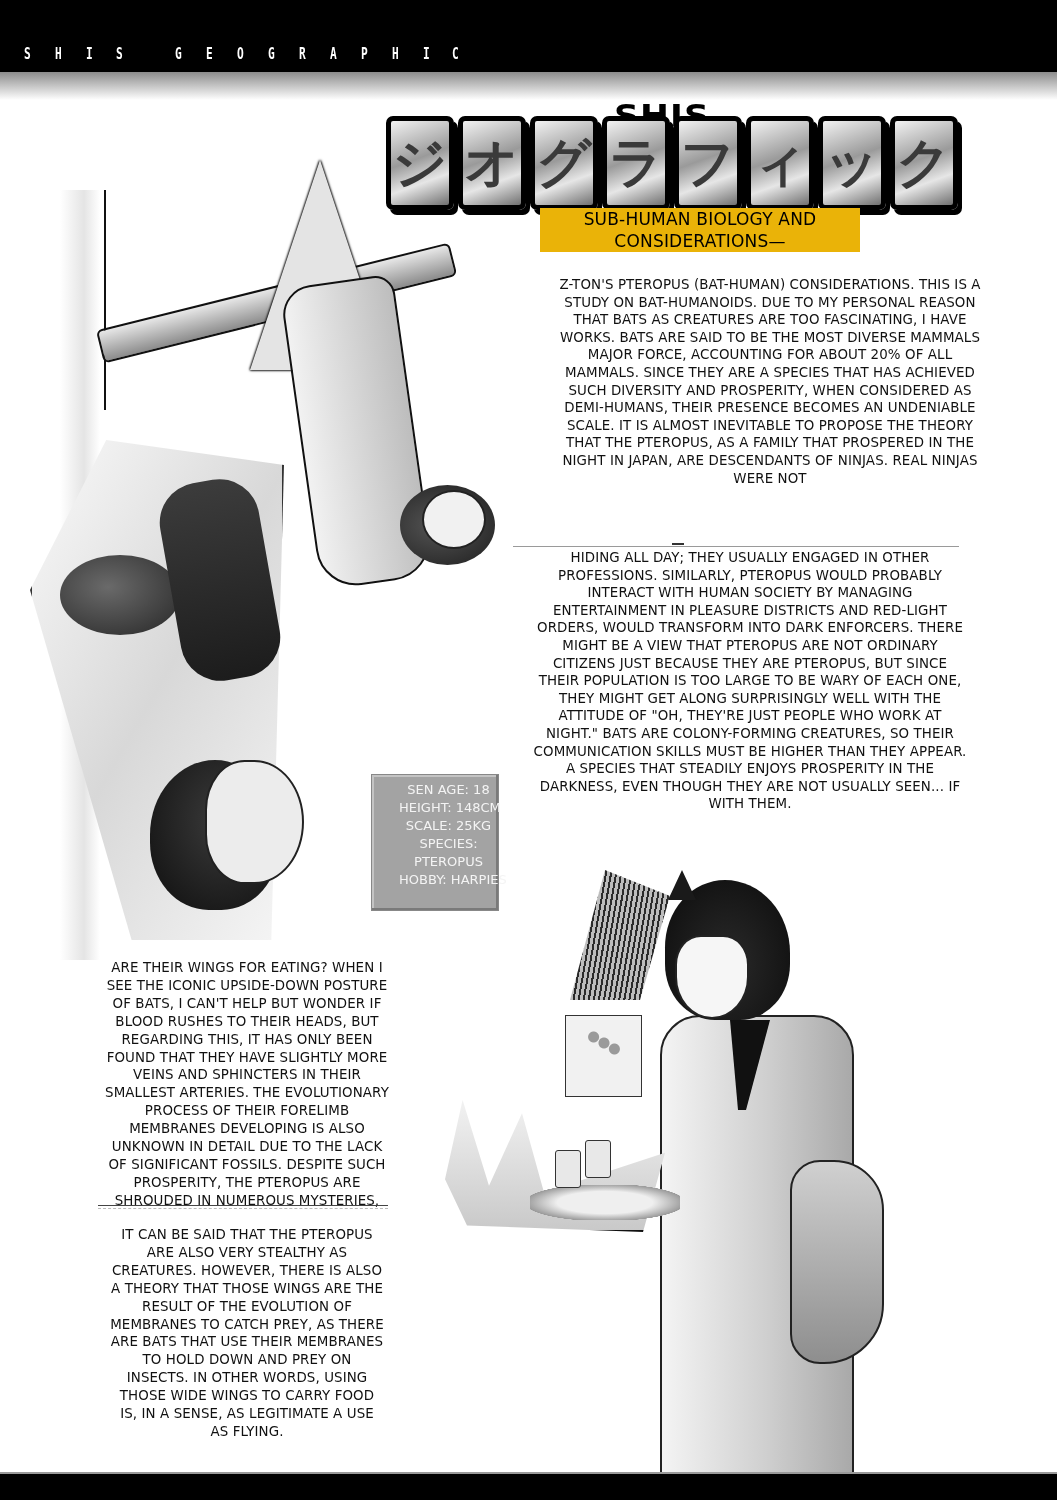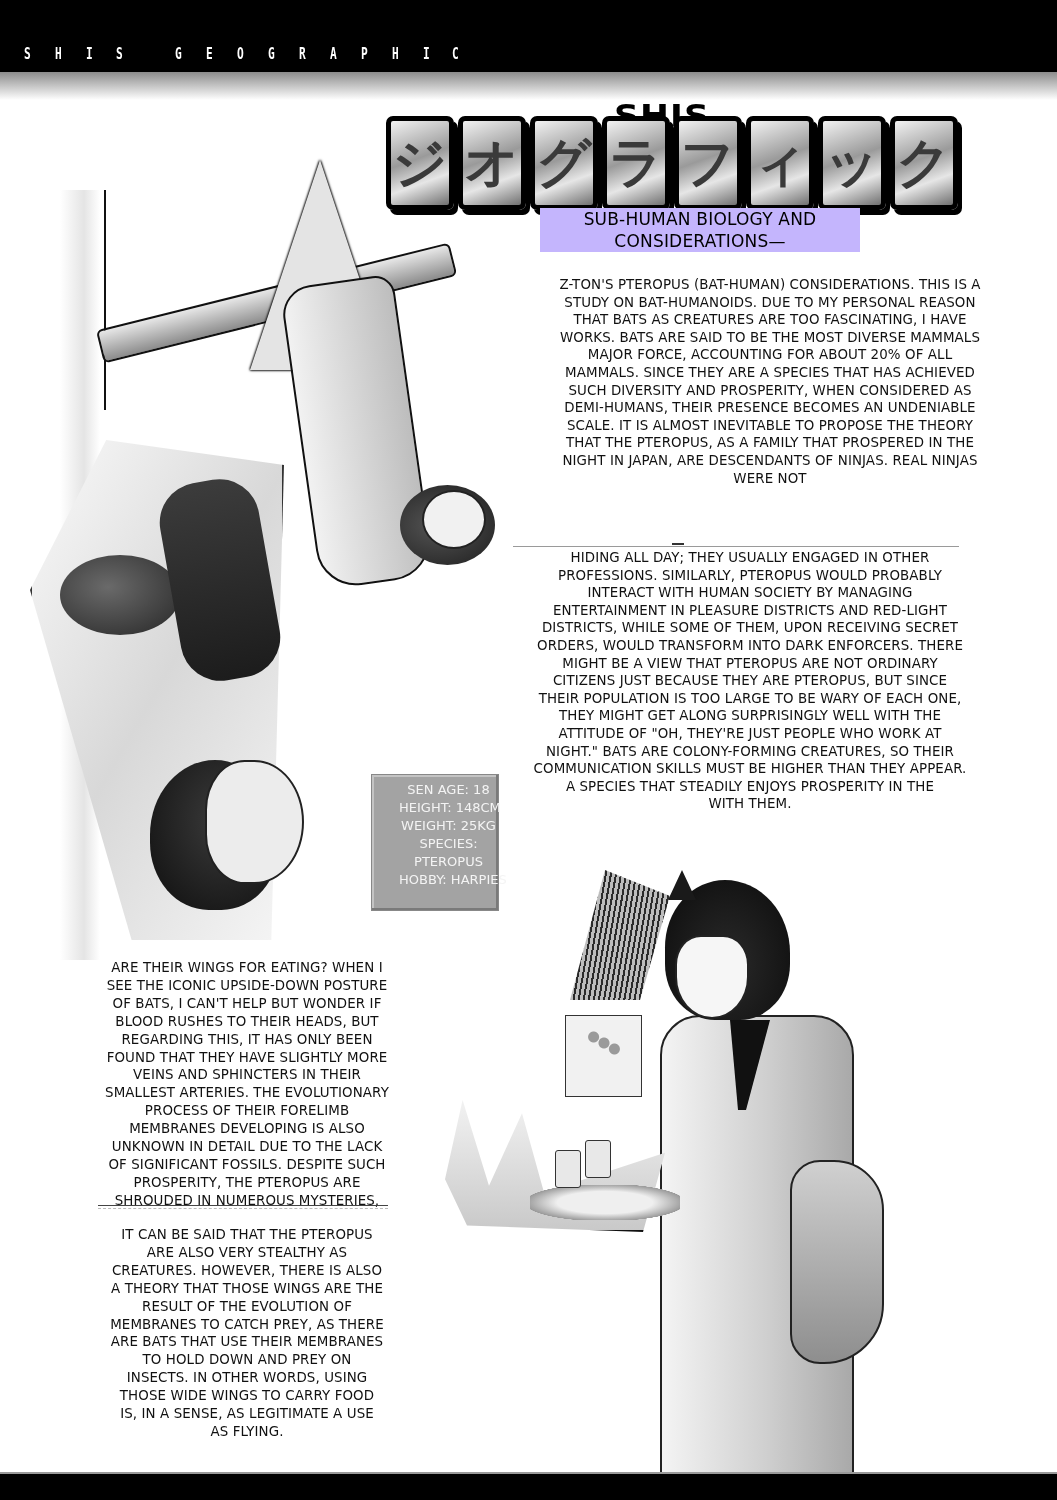--- a/index.html
+++ b/index.html
@@ -47,21 +47,21 @@
   .logo-block {
     flex: 1; border: 5px solid #000; border-radius: 7px;
     background: linear-gradient(160deg, #f2f2f2 0%, #9a9a9a 45%, #e6e6e6 70%, #707070 100%);
     box-shadow: 4px 5px 0 #000;
     display: flex; align-items: center; justify-content: center;
     font-family: "DejaVu Sans", sans-serif; font-weight: 900; font-size: 54px; color: #3a3a3a;
   }
   .subtitle {
     position: absolute; left: 540px; top: 208px; width: 320px; text-align: center;
     font-family: "DejaVu Sans", sans-serif; font-size: 17px; line-height: 22px;
-    letter-spacing: 0.2px; color: #000; background: #c4b5fd;
+    letter-spacing: 0.2px; color: #000; background: #eab308;
   }
 
   .text-block {
     position: absolute; text-align: center; text-transform: uppercase;
     font-family: "DejaVu Sans", sans-serif; color: #111;
     font-size: 13.4px; line-height: 17.6px; letter-spacing: 0.1px;
   }
   .text-block p { margin: 0; white-space: nowrap; }
 
   .divider {
@@ -288,37 +288,37 @@
 </div>
 
 <div class="divider"></div>
 <div class="divider-tick"></div>
 
 <div class="text-block" style="left:512px; top:549px; width:476px;">
   <p>HIDING ALL DAY; THEY USUALLY ENGAGED IN OTHER</p>
   <p>PROFESSIONS. SIMILARLY, PTEROPUS WOULD PROBABLY</p>
   <p>INTERACT WITH HUMAN SOCIETY BY MANAGING</p>
   <p>ENTERTAINMENT IN PLEASURE DISTRICTS AND RED-LIGHT</p>
-  <p>DISTRICTS, WHILE SOME OF THEM, UPON RECEIVING SECRET</p>
   <p>ORDERS, WOULD TRANSFORM INTO DARK ENFORCERS. THERE</p>
   <p>MIGHT BE A VIEW THAT PTEROPUS ARE NOT ORDINARY</p>
   <p>CITIZENS JUST BECAUSE THEY ARE PTEROPUS, BUT SINCE</p>
   <p>THEIR POPULATION IS TOO LARGE TO BE WARY OF EACH ONE,</p>
   <p>THEY MIGHT GET ALONG SURPRISINGLY WELL WITH THE</p>
   <p>ATTITUDE OF "OH, THEY'RE JUST PEOPLE WHO WORK AT</p>
   <p>NIGHT." BATS ARE COLONY-FORMING CREATURES, SO THEIR</p>
   <p>COMMUNICATION SKILLS MUST BE HIGHER THAN THEY APPEAR.</p>
   <p>A SPECIES THAT STEADILY ENJOYS PROSPERITY IN THE</p>
+  <p>DARKNESS, EVEN THOUGH THEY ARE NOT USUALLY SEEN... IF</p>
   <p>WITH THEM.</p>
 </div>
 
 <div class="stats-box">
   <div>SEN AGE: 18</div>
   <div>HEIGHT: 148CM</div>
-  <div>WEIGHT: 25KG</div>
+  <div>SCALE: 25KG</div>
   <div>SPECIES:</div>
   <div>PTEROPUS</div>
   <div>HOBBY: HARPIES</div>
 </div>
 
 <div class="text-block" style="left:72px; top:959px; width:350px; line-height:17.9px;">
   <p>ARE THEIR WINGS FOR EATING? WHEN I</p>
   <p>SEE THE ICONIC UPSIDE-DOWN POSTURE</p>
   <p>OF BATS, I CAN'T HELP BUT WONDER IF</p>
   <p>BLOOD RUSHES TO THEIR HEADS, BUT</p>

